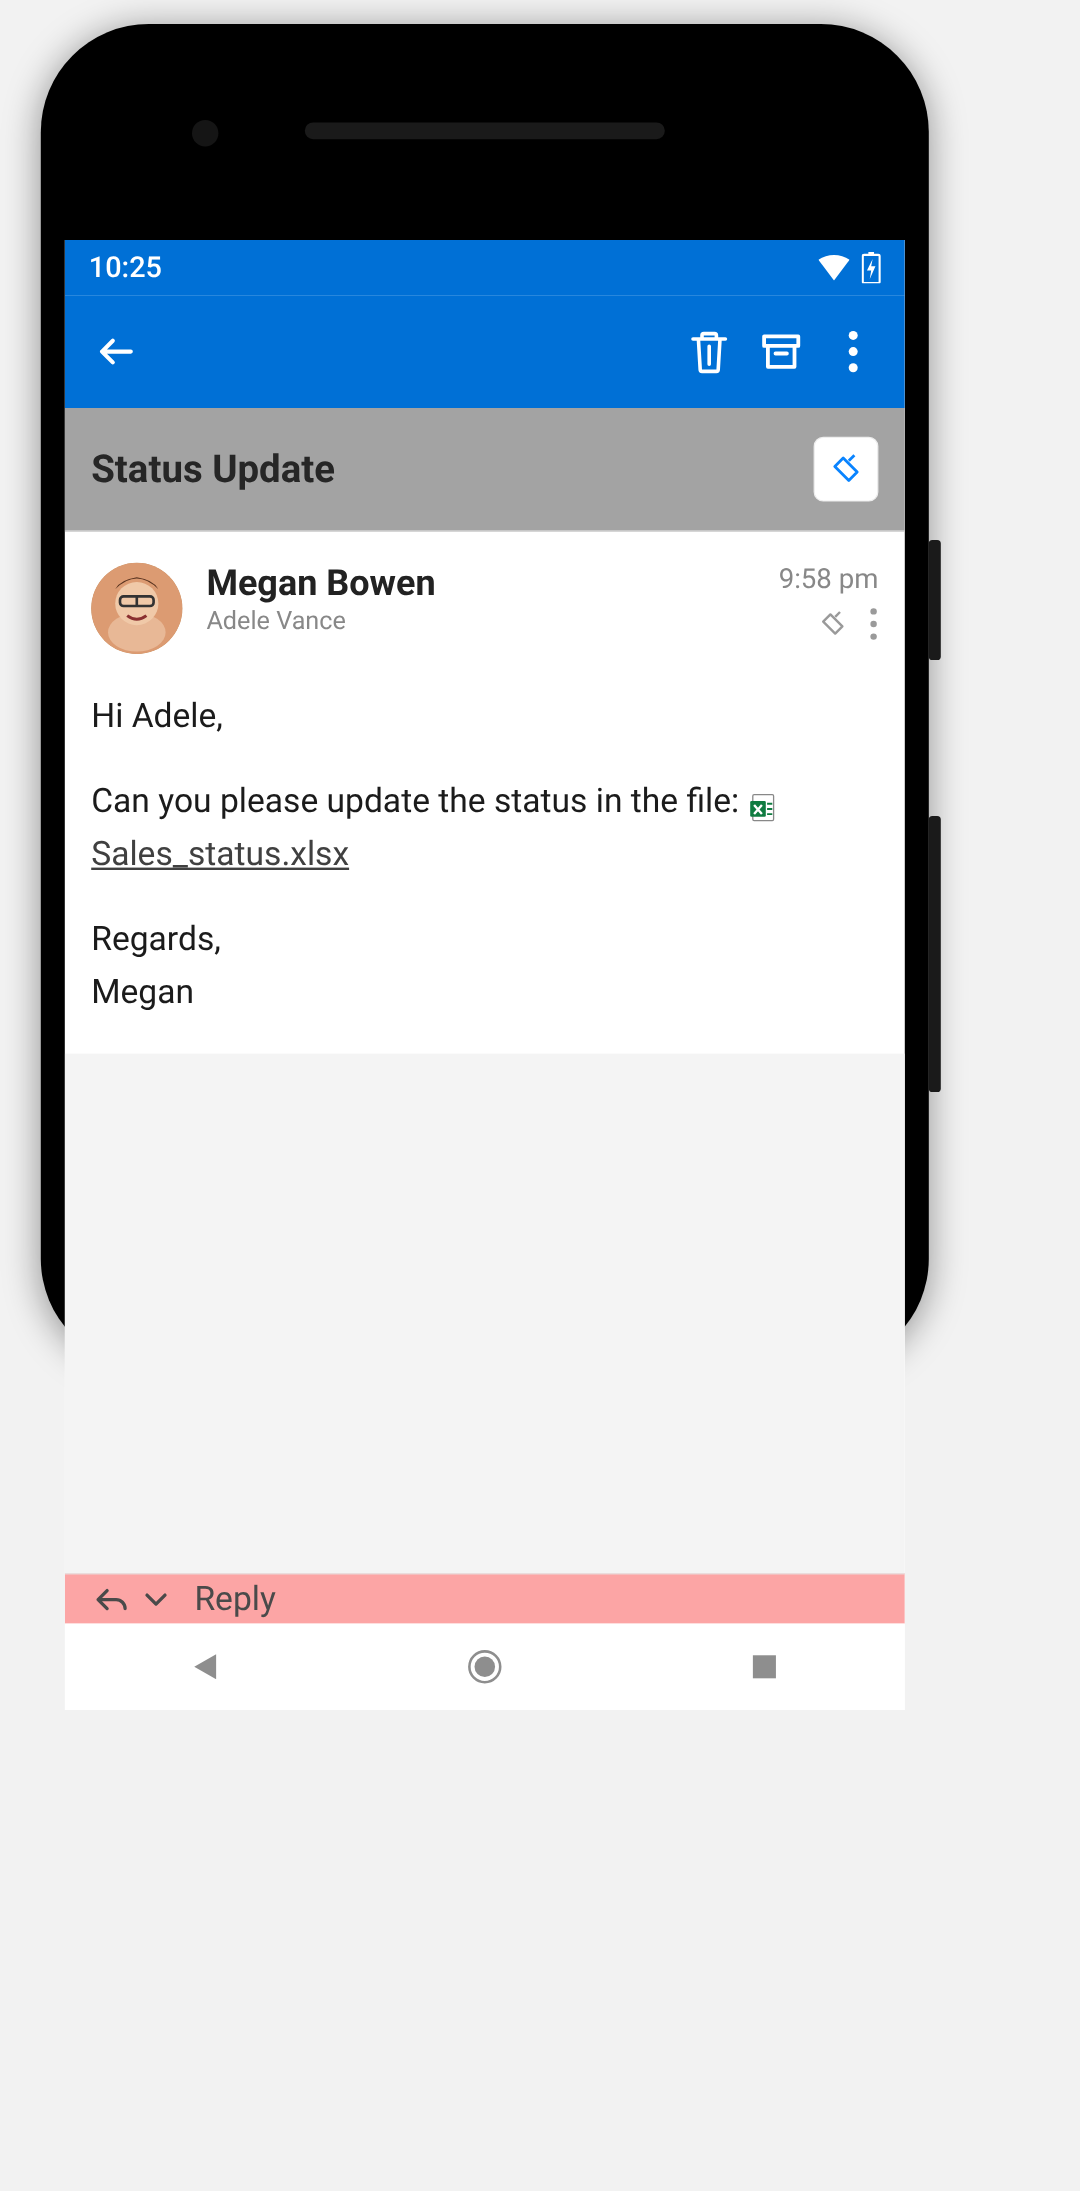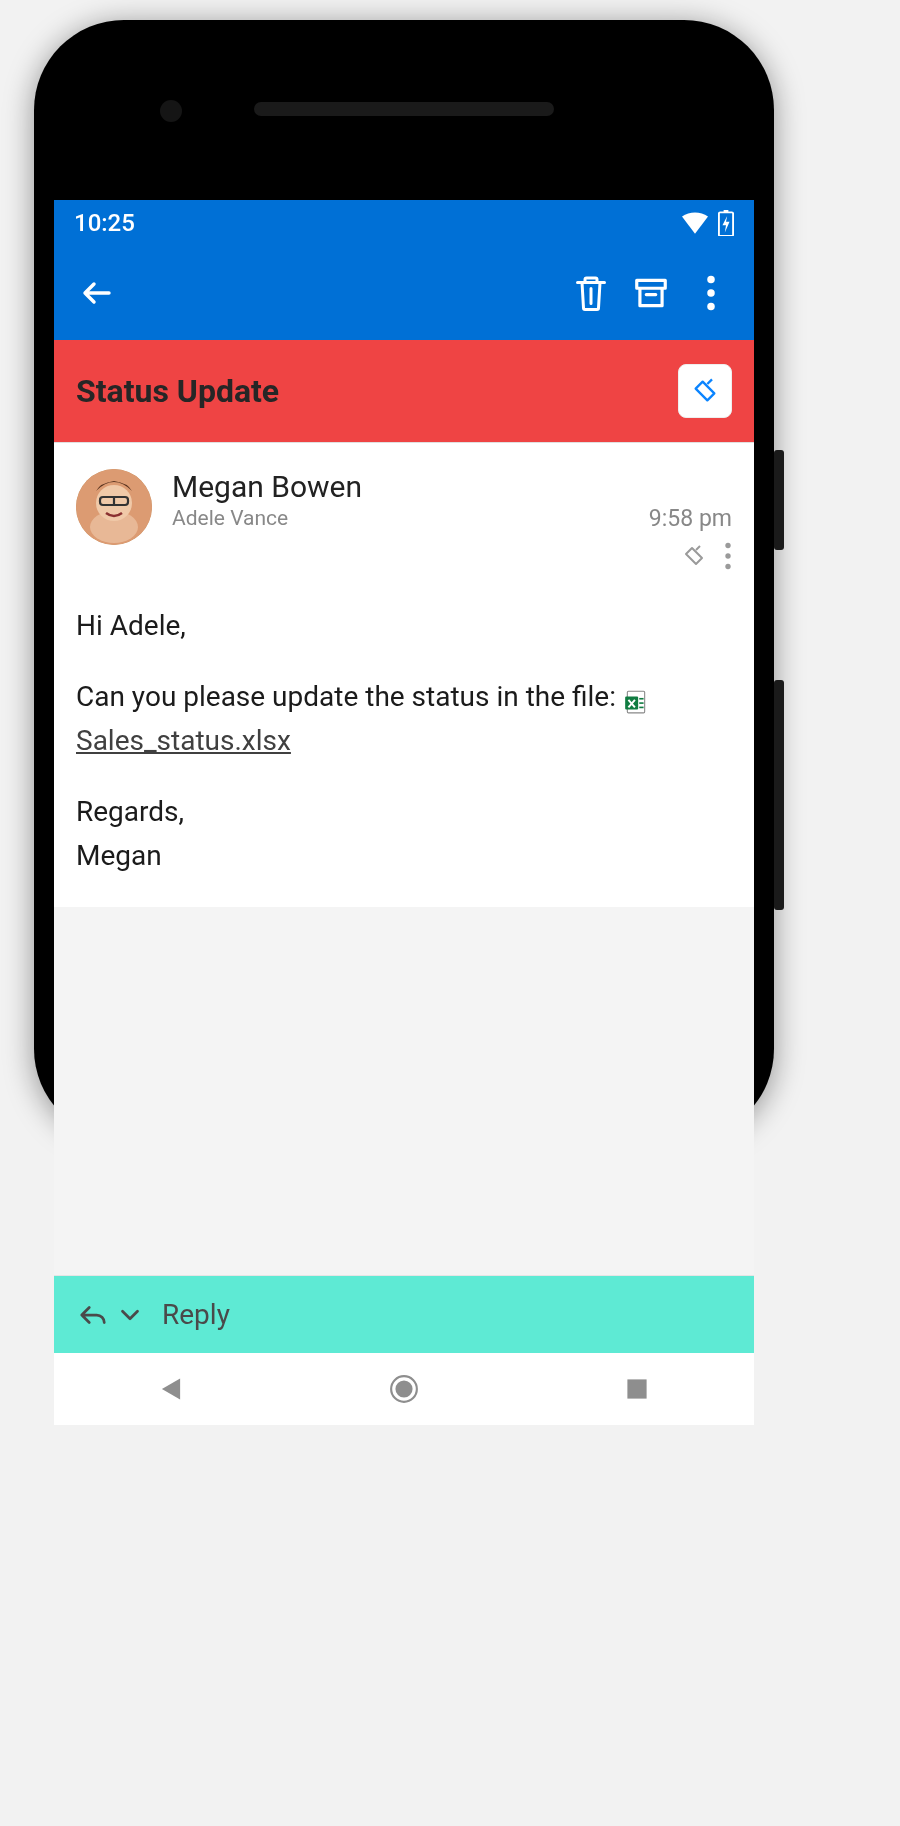--- a/index.html
+++ b/index.html
@@ -28,46 +28,46 @@
   }
   .statusbar .spacer { flex:1; }
   .statusbar .sicons { display:flex; gap:10px; align-items:center;}
   .appbar {
     height:94px; background:#0070d6; color:#fff;
     display:flex; align-items:center; padding:0 18px; gap:10px;
   }
   .appbar .spacer { flex:1; }
   .iconbtn { width:50px; height:50px; display:flex; align-items:center; justify-content:center; cursor:pointer; }
   .subject-row {
-    background:#ef4444; display:flex; align-items:center;
+    background:#a3a3a3; display:flex; align-items:center;
     padding:24px 22px; border-bottom:1px solid #e0e0e0;
   }
   .subject-text { font-size:32px; font-weight:700; color:#262626; flex:1; }
   .label-chip {
     width:54px; height:54px; background:#fff; border:1px solid #eee;
     border-radius:8px; display:flex; align-items:center; justify-content:center;
   }
   .msg-header { display:flex; padding:26px 22px 12px 22px; align-items:flex-start; gap:20px;}
   .avatar { width:76px; height:76px; border-radius:50%; background:#c89060; overflow:hidden; flex-shrink:0; display:flex; align-items:center; justify-content:center; }
   .names { flex:1; }
-  .sender-name { font-size:30px; font-weight:400; color:#222; }
+  .sender-name { font-size:30px; font-weight:700; color:#222; }
   .recipient-name { font-size:21px; color:#888; margin-top:2px; }
-  .meta { text-align:left;margin-top:36px; }
+  .meta { text-align:left; }
   .time { font-size:23px; color:#888; }
   .meta-row { display:flex; align-items:center; gap:18px; margin-top:10px; justify-content:flex-end; }
   .body { padding:18px 22px 30px 22px; font-size:28px; line-height:1.55; color:#1b1b1b; }
   .body p { margin-bottom:28px; }
   .body p:last-child { margin-bottom:0; }
   .attach-link { color:#404040; text-decoration:underline; }
   .excel-icon { display:inline-block; width:26px; height:26px; vertical-align:middle; margin-right:2px; position:relative; top:-2px; }
   .gap { background:#f4f4f4; flex:1; }
   .screen-flex { display:flex; flex-direction:column; height:100%; }
   .reply-bar {
-    background:#5eead4; border-top:1px solid #e5e5e5;
-    padding:22px 24px; display:flex; align-items:center; gap:12px;
+    background:#fca5a5; border-top:1px solid #e5e5e5;
+    padding:4px 24px; display:flex; align-items:center; gap:12px;
   }
   .reply-label { font-size:28px; color:#4a4a4a; margin-left:10px; }
   .navbar {
     height:72px; background:#fff; display:flex;
     align-items:center; justify-content:space-around;
   }
   .navbtn { width:90px; height:50px; display:flex; align-items:center; justify-content:center; }
 </style>
 </head>
 <body>

